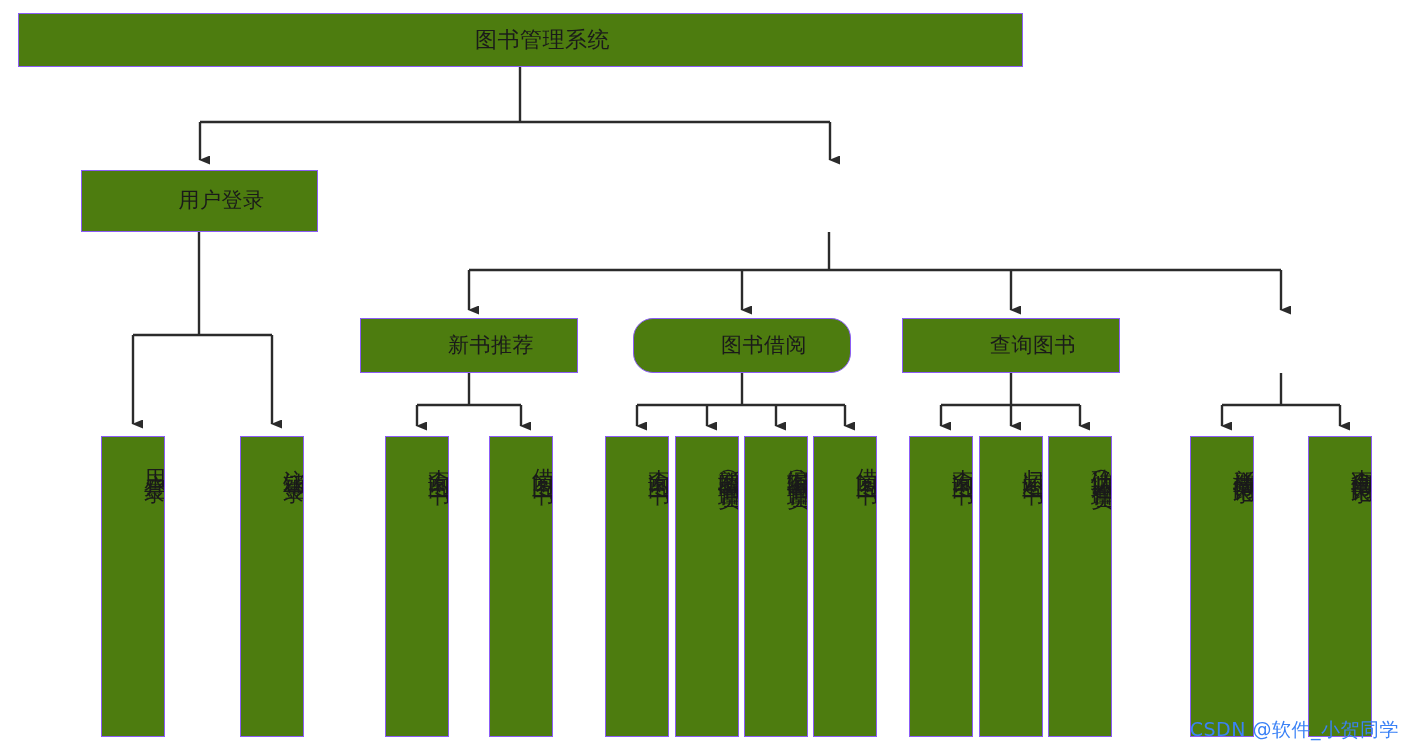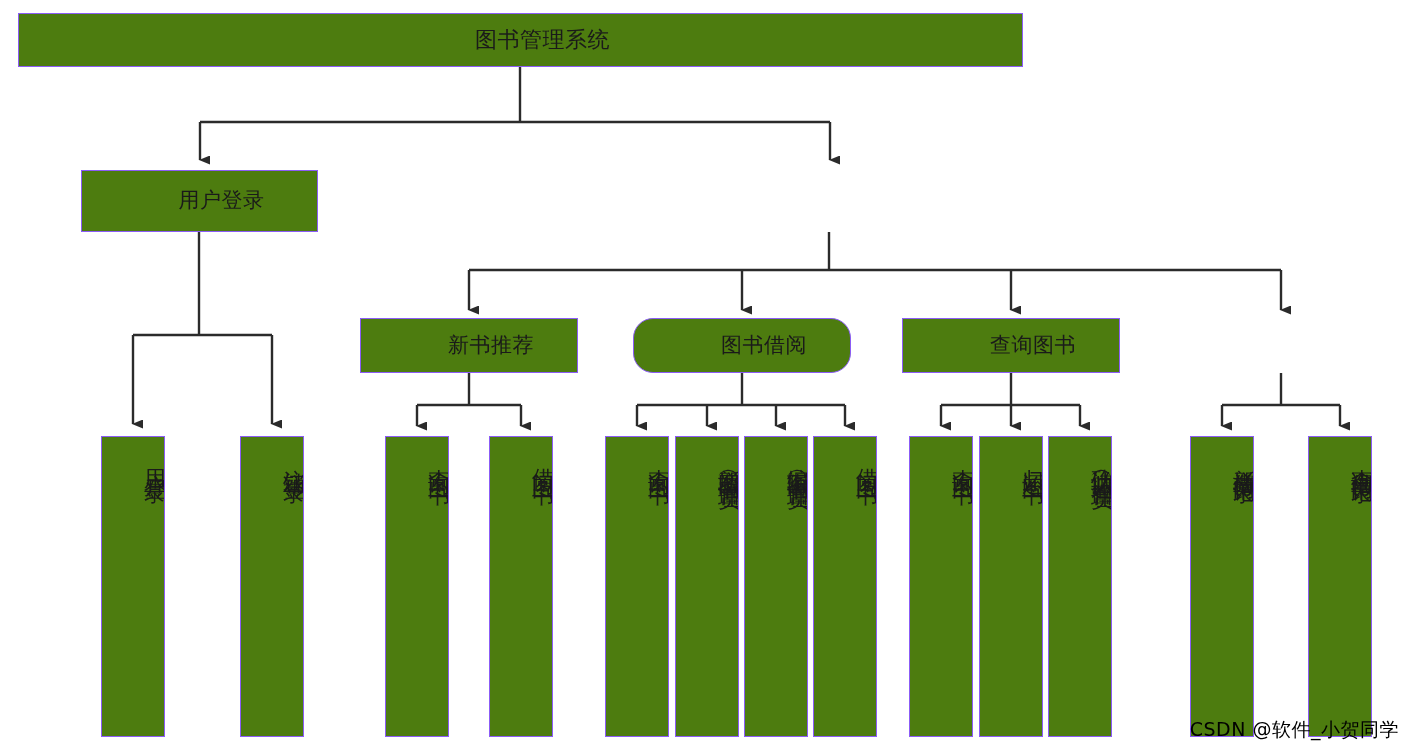--- a/index.html
+++ b/index.html
@@ -67,21 +67,21 @@
     white-space: nowrap;
   }
   .node.vert.tall .label {
     letter-spacing: 3px;
   }
   .watermark {
     position: absolute;
     right: 6px;
     bottom: 4px;
     font-size: 19px;
-    color: #000000;
+    color: #3b82f6;
     white-space: nowrap;
     letter-spacing: 0.5px;
   }
 </style>
 </head>
 <body>
 
 <div id="diagram-root">
 
   <svg class="edges" viewBox="0 0 1405 747">

